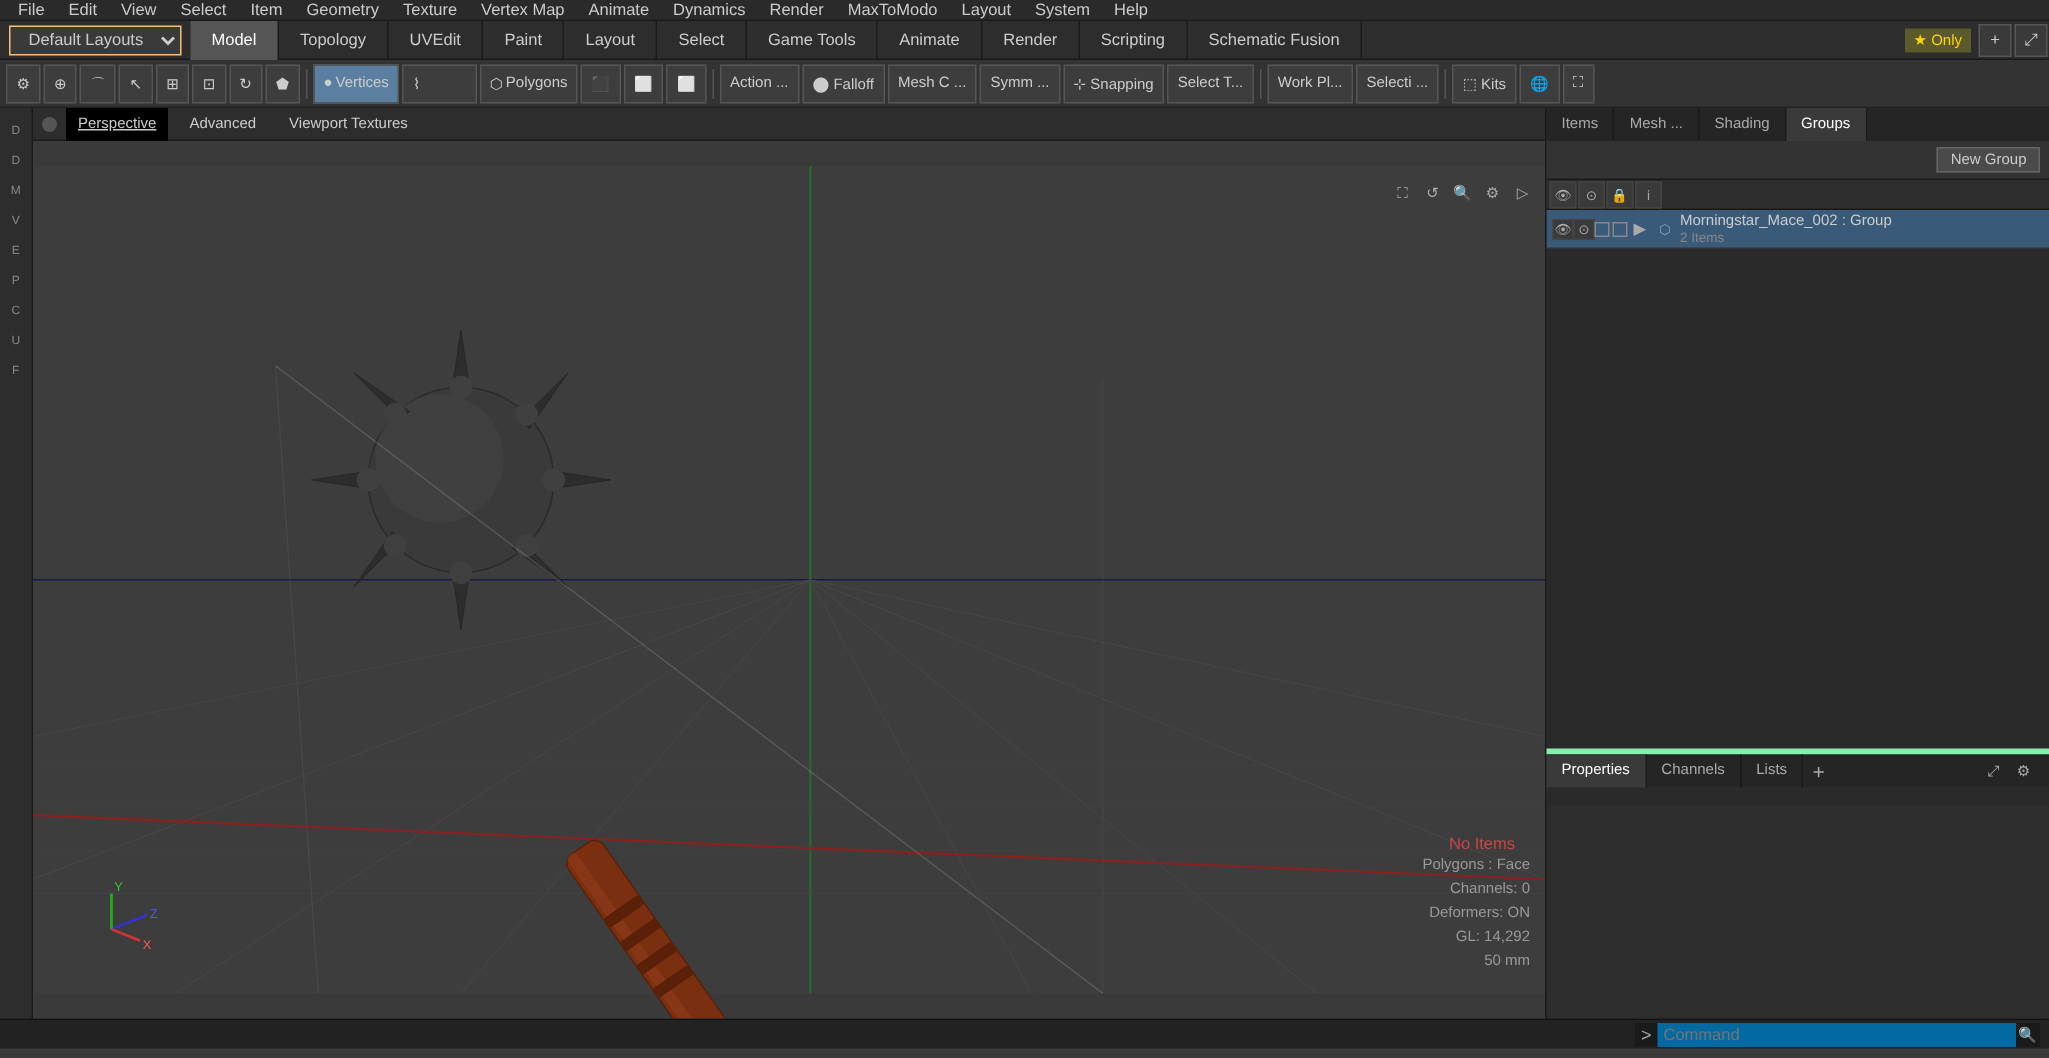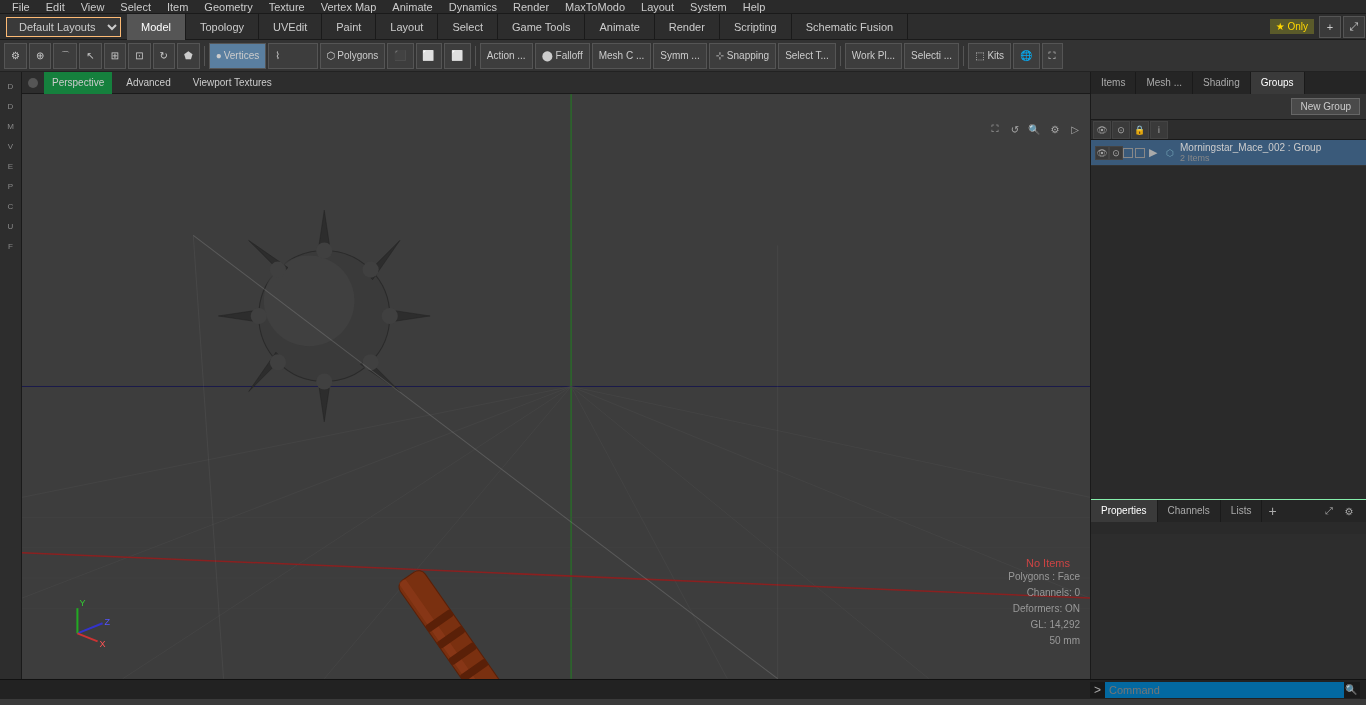--- a/index.html
+++ b/index.html
@@ -28,28 +28,28 @@
     #main { display: flex; height: calc(705px - 20px - 26px - 32px - 20px); }
 
     
     #left-sidebar { width: 22px; background: #2d2d2d; border-right: 1px solid #1a1a1a; display: flex; flex-direction: column; align-items: center; padding-top: 4px; }
     .sidebar-icon { width: 18px; height: 18px; margin: 1px 0; cursor: pointer; color: #aaa; font-size: 9px; display: flex; align-items: center; justify-content: center; }
 
     
     #viewport-area { flex: 1; position: relative; background: #3a3a3a; }
     #viewport-header { display: flex; align-items: center; background: #2d2d2d; height: 22px; padding: 0 6px; border-bottom: 1px solid #1a1a1a; gap: 6px; }
     .vp-tab { padding: 0 8px; height: 22px; line-height: 22px; cursor: pointer; color: #ccc; font-size: 10px; }
-    .vp-tab.active { background: #15803d; }
+    .vp-tab.active { background: #000000; text-decoration: underline; }
 
     
     #viewport-canvas { width: 100%; height: calc(100% - 22px); position: relative; overflow: hidden; }
     #viewport-canvas svg { width: 100%; height: 100%; }
 
     
-    #right-panel { width: 276px; background: #2d2d2d; border-left: 1px solid #1a1a1a; display: flex; flex-direction: column; }
+    #right-panel { width: 336px; background: #2d2d2d; border-left: 1px solid #1a1a1a; display: flex; flex-direction: column; }
     #right-panel-tabs { display: flex; background: #252525; height: 22px; }
     .rp-tab { padding: 0 10px; height: 22px; line-height: 22px; cursor: pointer; color: #aaa; font-size: 10px; border-right: 1px solid #1a1a1a; }
     .rp-tab.active { background: #3a3a3a; color: #fff; }
 
     #groups-header { display: flex; align-items: center; justify-content: space-between; padding: 4px 6px; background: #333; border-bottom: 1px solid #1a1a1a; }
     .new-group-btn { background: #4a4a4a; border: 1px solid #666; color: #ccc; font-size: 10px; padding: 2px 8px; cursor: pointer; }
 
     #groups-toolbar { display: flex; align-items: center; background: #2d2d2d; height: 20px; border-bottom: 1px solid #1a1a1a; padding: 0 2px; gap: 1px; }
     .groups-tool-icon { width: 18px; height: 18px; background: #3a3a3a; border: 1px solid #444; display: flex; align-items: center; justify-content: center; cursor: pointer; font-size: 9px; color: #aaa; }
     .groups-name-header { flex: 1; text-align: left; padding-left: 20px; color: #aaa; font-size: 10px; line-height: 20px; }
@@ -58,21 +58,21 @@
     .group-item { display: flex; align-items: center; padding: 2px 4px; border-bottom: 1px solid #333; cursor: pointer; }
     .group-item.selected { background: #3a5a7a; }
     .group-square { width: 10px; height: 10px; border: 1px solid #888; margin-right: 2px; }
     .group-square-2 { width: 10px; height: 10px; border: 1px solid #888; margin-right: 4px; }
     .group-expand { width: 12px; margin-right: 2px; cursor: pointer; color: #aaa; }
     .group-icon { width: 14px; height: 14px; margin-right: 3px; display: flex; align-items: center; justify-content: center; font-size: 9px; color: #7ab; }
     .group-name { color: #ccc; font-size: 10px; flex: 1; }
     .group-count { color: #888; font-size: 9px; }
 
     
-    #bottom-panel { height: 180px; border-top: 1px solid #86efac; text-align: center; }
+    #bottom-panel { height: 180px; border-top: 4px solid #86efac; text-align: center; }
     #bottom-panel-tabs { display: flex; background: #252525; height: 22px; align-items: center; }
     .bp-tab { padding: 0 10px; height: 22px; line-height: 22px; cursor: pointer; color: #aaa; font-size: 10px; border-right: 1px solid #1a1a1a; }
     .bp-tab.active { background: #3a3a3a; color: #fff; }
     .bp-tab-add { padding: 0 6px; color: #aaa; cursor: pointer; font-size: 14px; line-height: 22px; }
     #bp-toolbar { display: flex; gap: 2px; margin-right: 4px; }
 
     
     #status-bar { height: 20px; background: #222; border-top: 1px solid #111; display: flex; align-items: center; padding: 0 6px; }
     #status-text { color: #999; font-size: 10px; flex: 1; }
     #command-area { display: flex; align-items: center; background: #1a1a1a; flex: 0 0 270px; margin-left: auto; }

